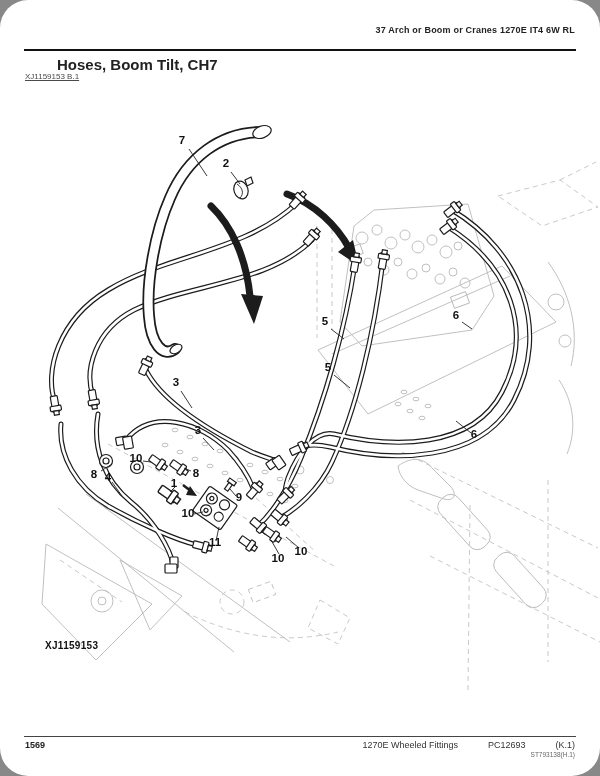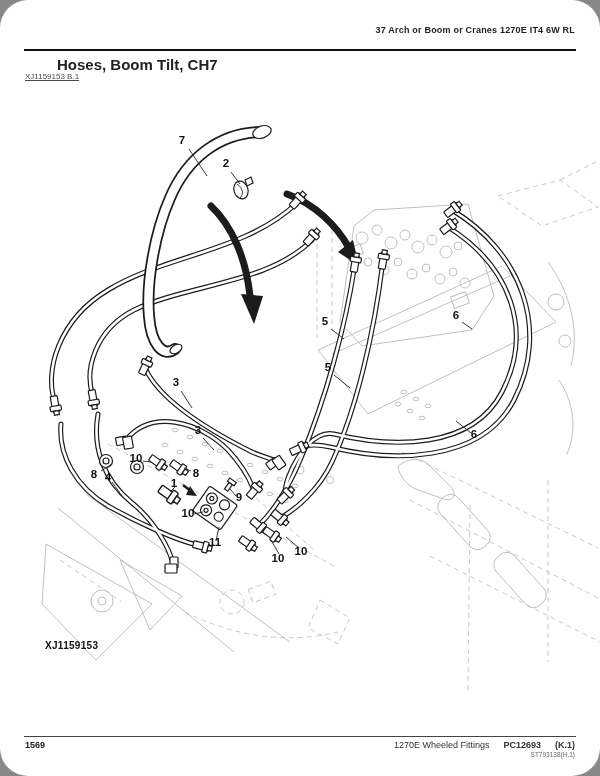--- a/index.html
+++ b/index.html
@@ -6,21 +6,21 @@
   .page{position:relative;width:600px;height:776px;background:#fff;overflow:hidden;
         font-family:"Liberation Sans",sans-serif;color:#1a1a1a;border-radius:28px;}
   .hdr-right{position:absolute;top:25px;right:25px;text-align:right;
              font-size:9px;font-weight:bold;line-height:11.5px;letter-spacing:.2px;color:#222;}
   .rule-thick{position:absolute;top:49px;left:24px;right:24px;height:2.4px;background:#111;}
   .sec-title{position:absolute;top:56px;left:25px;font-size:15px;font-weight:bold;color:#222;margin-left:32px;}
   .fig-ref{position:absolute;top:72px;left:25px;font-size:8px;color:#4a4a4a;text-decoration:underline;}
   .rule-thin{position:absolute;top:736px;left:24px;right:24px;height:1px;background:#444;}
   .pageno{position:absolute;top:740px;left:25px;font-size:9px;font-weight:bold;color:#222;}
   .foot-right{position:absolute;top:740px;right:25px;text-align:right;font-size:9px;color:#333;}
-  .foot-right .gap{margin-left:14px;font-weight:bold;}
+  .foot-right .gap{margin-left:30px;}
   .doc-code{font-size:6.5px;color:#666;margin-top:1px;}
   svg.diagram{position:absolute;left:0;top:0;}
   .gh{stroke:#b9b9b9;fill:none;stroke-width:.9;}
   .ghd{stroke:#c2c2c2;fill:none;stroke-width:.9;stroke-dasharray:5 4;}
   .ho{stroke:#1c1c1c;fill:none;stroke-width:5;stroke-linecap:round;}
   .hi{stroke:#fff;fill:none;stroke-width:2.6;stroke-linecap:round;}
   .to{stroke:#1c1c1c;fill:none;stroke-width:12;stroke-linecap:round;}
   .ti{stroke:#fff;fill:none;stroke-width:8.5;stroke-linecap:round;}
   .ft{fill:#fff;stroke:#1c1c1c;stroke-width:1.2;}
   .ld{stroke:#222;stroke-width:.9;fill:none;}

